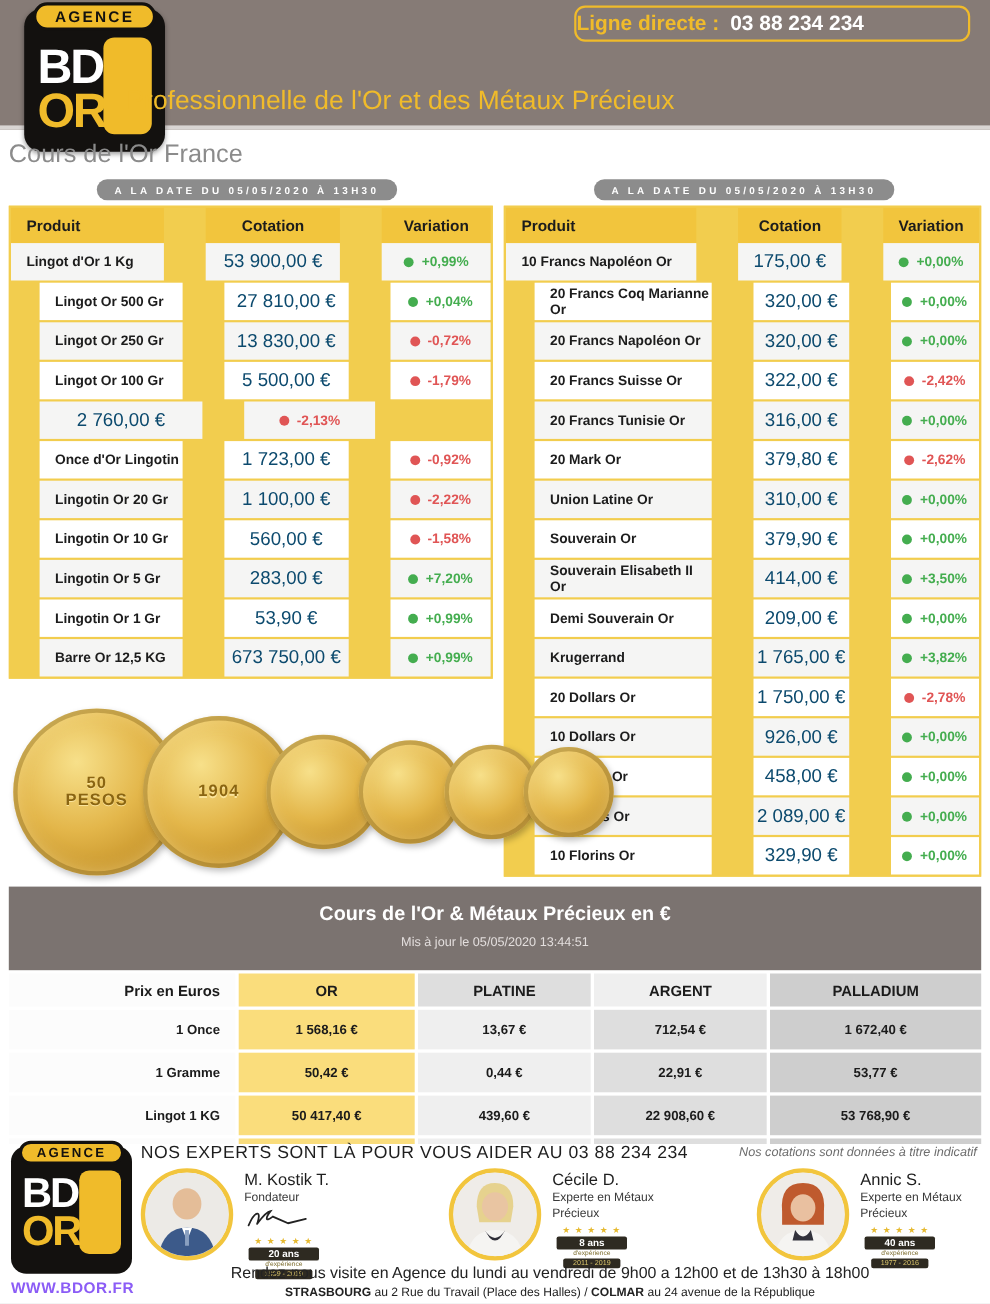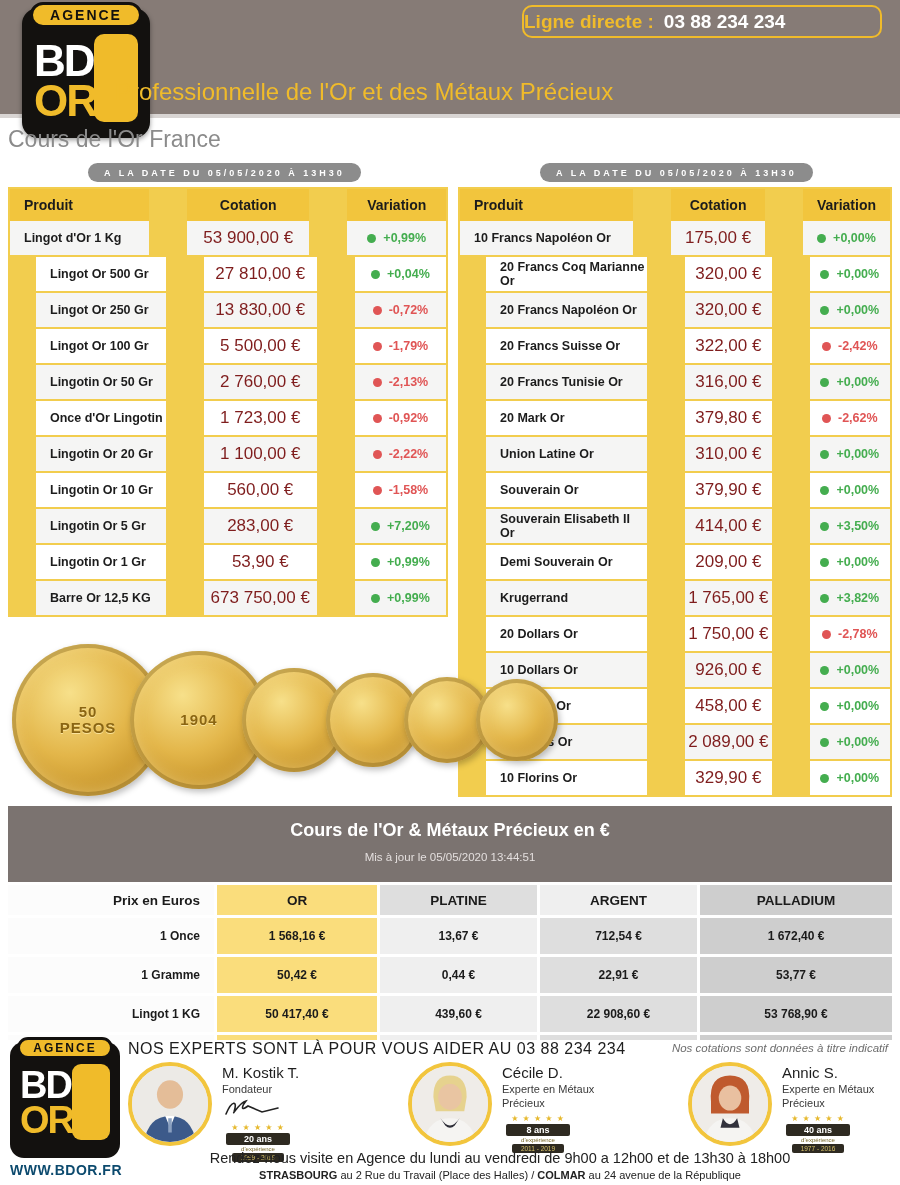--- a/index.html
+++ b/index.html
@@ -63,21 +63,21 @@
   .prow:nth-child(odd) .cell { background:#f5f5f4; }
   .prow:nth-child(even) .cell { background:#fff; }
   .phead .cell { background:var(--yellow,#f2c53d) !important; font-weight:bold; font-size:14px; color:#1c1c1c; min-height:32px; }
   #table-left  .c-prod { width:165px; padding-left:14px; }
   #table-left  .c-cot  { width:148px; justify-content:center; }
   #table-left  .c-var  { width:119px; justify-content:center; }
   #table-right .c-prod { width:206px; padding-left:14px; }
   #table-right .c-cot  { width:113px; justify-content:center; }
   #table-right .c-var  { width:105px; justify-content:center; }
   .c-prod { font-weight:bold; font-size:12.5px; color:#1c1c1c; }
-  .c-cot  { font-size:17px; color:#7f1d1d; font-weight:500; }
+  .c-cot  { font-size:17px; color:#0c4a6e; font-weight:500; }
   .c-var  { gap:7px; font-size:12.5px; font-weight:bold; }
   .dot { width:9px; height:9px; border-radius:50%; display:inline-block; }
   .up .dot   { background:var(--green,#44ad4f); }
   .down .dot { background:var(--red,#e05555); }
   .up .pct   { color:var(--green,#44ad4f); }
   .down .pct { color:var(--red,#e05555); }
   
   #coins { position:absolute; left:12px; top:638px; width:440px; height:164px; display:flex; align-items:center; }
   .coin {
     border-radius:50%; flex:none;
@@ -114,21 +114,21 @@
   .mvar  .mcell { min-height:30px; font-size:11.5px; }
   .mvar .v-up   { color:var(--green,#44ad4f); }
   .mvar .v-down { color:var(--red,#e05555); }
   
   #footer { position:absolute; left:0; top:1040px; width:900px; height:145px; background:#fff; }
   #logo-bottom { left:10px; top:2px; width:110px; height:116px; border-radius:14px; }
   #logo-bottom .agence-pill { left:7px; top:-5px; width:96px; height:22px; font-size:12px; border-radius:12px; }
   #logo-bottom .bd { left:10px; top:22px; font-size:38px; }
   #logo-bottom .or { left:10px; top:57px; font-size:38px; }
   #logo-bottom .door { right:10px; top:22px; width:38px; height:76px; border-radius:9px; }
-  #site-url { position:absolute; left:10px; top:122px; width:110px; text-align:center; font-size:14px; font-weight:bold; color:#0c4a6e; letter-spacing:.5px; cursor:pointer; }
+  #site-url { position:absolute; left:10px; top:122px; width:110px; text-align:center; font-size:14px; font-weight:bold; color:#8b5cf6; letter-spacing:.5px; cursor:pointer; }
   #experts-heading { position:absolute; left:128px; top:0px; font-size:16px; color:#1e1e1e; letter-spacing:.5px; }
   #disclaimer { position:absolute; right:12px; top:2px; font-size:11.5px; font-style:italic; color:#6d6d6d; }
   .expert { position:absolute; top:22px; display:flex; gap:10px; }
   #expert-0 { left:128px; } #expert-1 { left:408px; } #expert-2 { left:688px; }
   .expert-photo {
     width:84px; height:84px; border-radius:50%; border:4px solid var(--yellow,#f2c53d);
     overflow:hidden; background:#f3f1ee; flex:none;
   }
   .expert-info { padding-top:2px; width:110px; }
   .expert-name { font-size:15px; color:#1e1e1e; font-weight:400; }
@@ -203,21 +203,20 @@
     <div class="prow">
       <div class="cell c-prod">Lingot Or 100 Gr</div>
       <div class="cell c-cot">5 500,00 €</div>
       <div class="cell c-var down">
         <span class="dot"></span>
         <span class="pct">-1,79%</span>
       </div>
     </div>
 
     <div class="prow">
-      <div class="cell c-prod">Lingotin Or 50 Gr</div>
       <div class="cell c-cot">2 760,00 €</div>
       <div class="cell c-var down">
         <span class="dot"></span>
         <span class="pct">-2,13%</span>
       </div>
     </div>
 
     <div class="prow">
       <div class="cell c-prod">Once d'Or Lingotin</div>
       <div class="cell c-cot">1 723,00 €</div>

